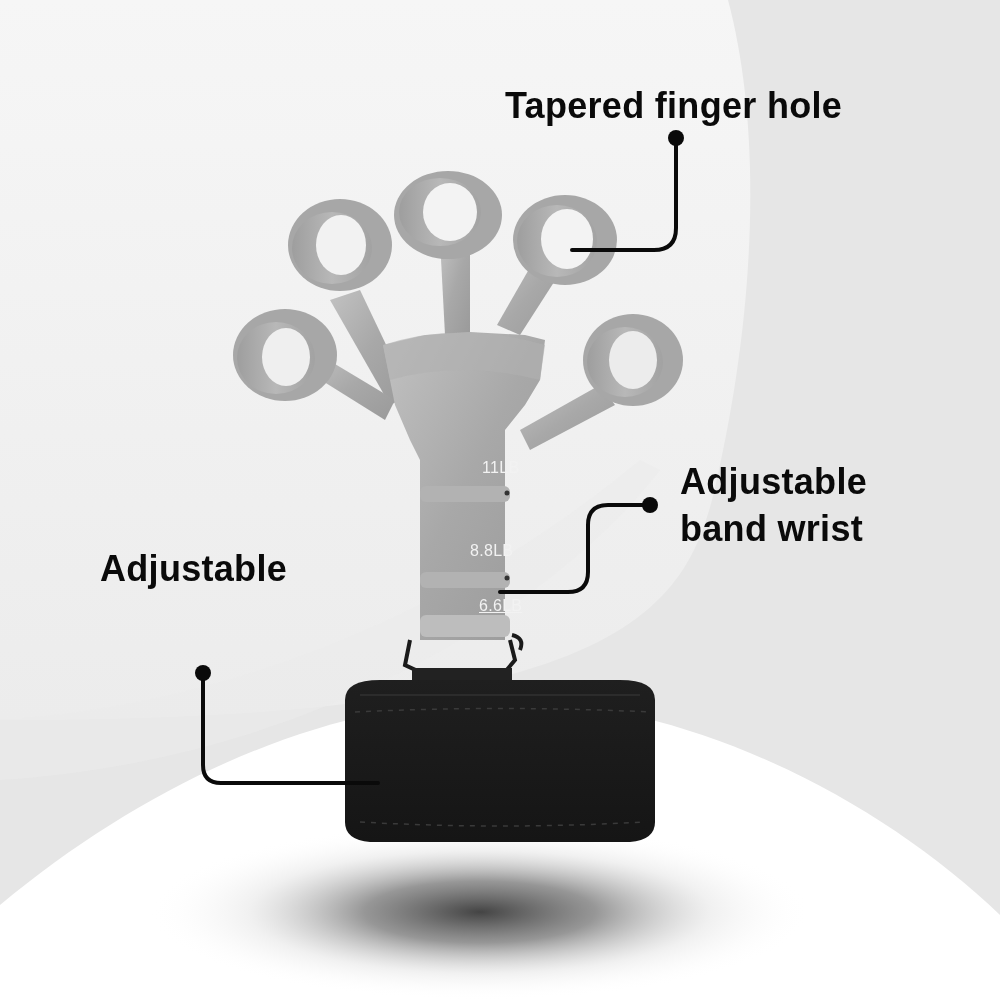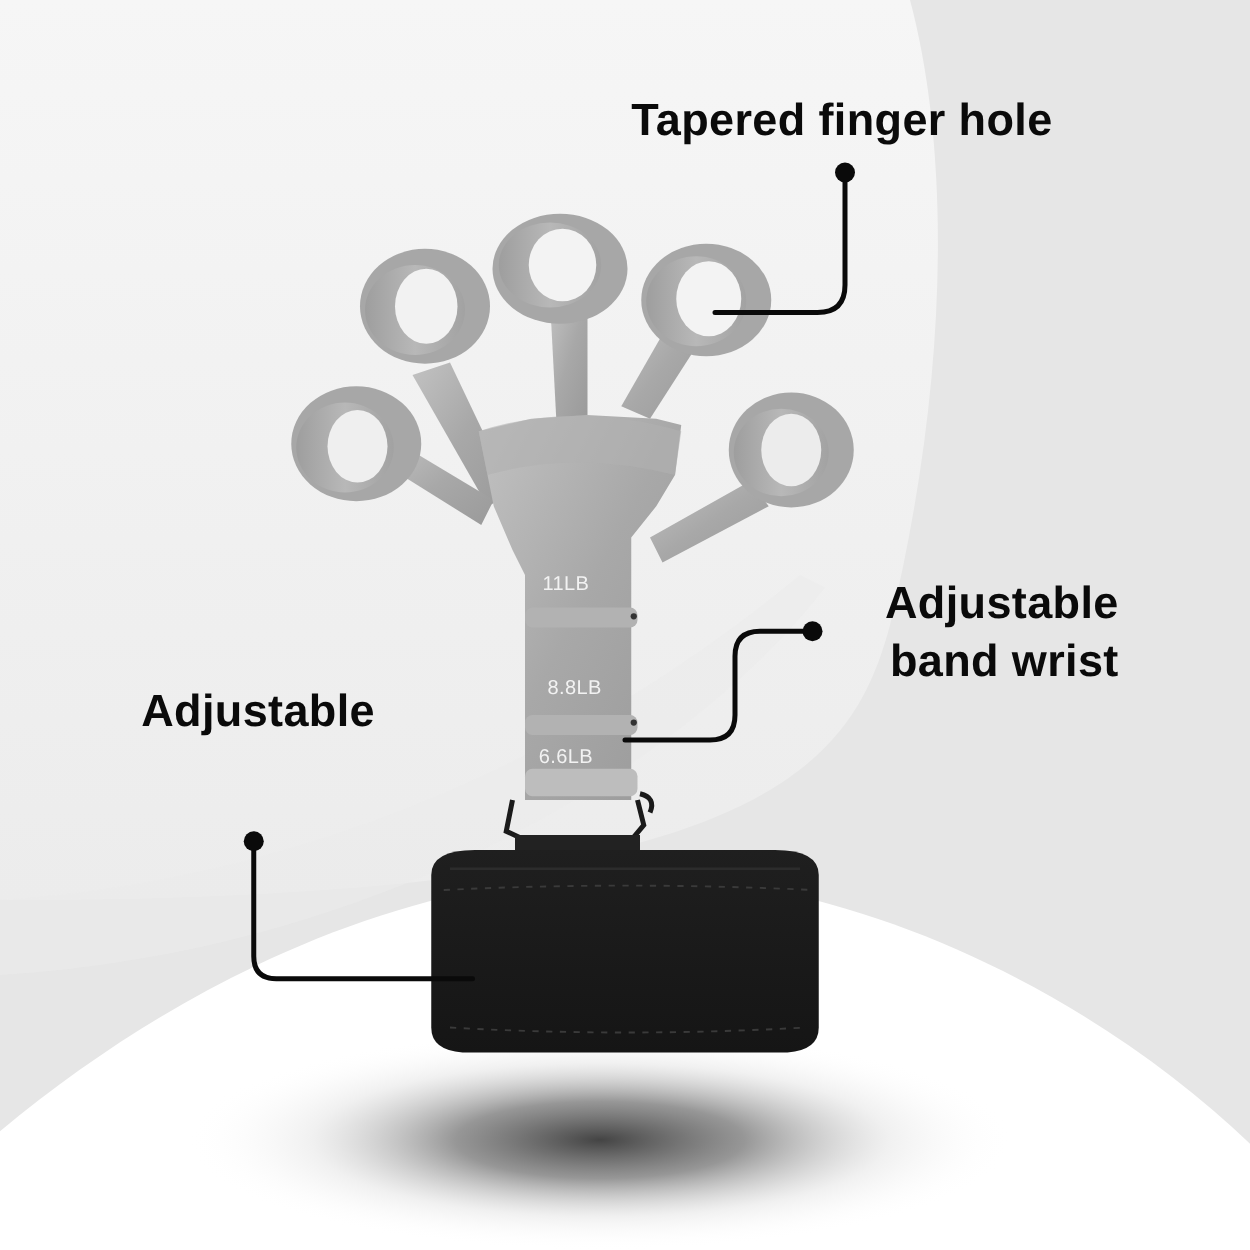--- a/index.html
+++ b/index.html
@@ -5,30 +5,31 @@
     html, body { margin: 0; padding: 0; }
     body {
       width: 1000px; height: 1000px; overflow: hidden; position: relative;
       background: #e6e6e6;
       font-family: "Liberation Sans", sans-serif;
     }
     .bg-layer { position: absolute; left: 0; top: 0; width: 1000px; height: 1000px; }
     .callout-text {
       position: absolute; color: #0a0a0a; font-weight: bold;
       font-size: 36px; line-height: 47px; letter-spacing: 0.3px;
-      text-align: right; white-space: nowrap;
+      text-align: left; white-space: nowrap;
     }
     .callout-text span { display: block; }
-    #label-finger { left: 505px; top: 72px; text-align: right; }
+    #label-finger { left: 505px; top: 82px; text-align: right; }
     #label-band { left: 680px; top: 458px; width: 215px; }
     #label-wrist { left: 100px; top: 545px; width: 200px; }
     .product { position: absolute; left: 0; top: 0; width: 1000px; height: 1000px; }
     .weight-label {
       position: absolute; color: #f2f2f2; font-size: 16px; font-family: "Liberation Sans", sans-serif;
       letter-spacing: 0.3px;
+      margin-left: 48px;
     }
   </style>
 </head>
 <body>
 
 <svg class="bg-layer" viewBox="0 0 1000 1000">
   <defs>
     <radialGradient id="shadowGrad" cx="50%" cy="50%" r="50%">
       <stop offset="0%" stop-color="#3a3a3a" stop-opacity="0.95"></stop>
       <stop offset="35%" stop-color="#6a6a6a" stop-opacity="0.7"></stop>
@@ -136,22 +137,22 @@
     <path d="M203 675 L 203 765 Q 203 783 221 783 L 378 783"></path>
   </g>
   <g fill="#0a0a0a">
     <circle cx="676" cy="138" r="8"></circle>
     <circle cx="650" cy="505" r="8"></circle>
     <circle cx="203" cy="673" r="8"></circle>
   </g>
 </svg>
 
 <div class="weight-label" style="left:434px;top:459px;">11LB</div>
-<div class="weight-label" style="left:438px;top:542px;">8.8LB</div>
-<div class="weight-label" style="left:431px;top:597px;">6.6LB</div>
+<div class="weight-label" style="left:422px;top:542px;">8.8LB</div>
+<div class="weight-label" style="left:431px;top:597px;text-decoration:underline;">6.6LB</div>
 
 <div class="callout-text" id="label-finger">
   <span>Tapered finger hole</span>
 </div>
 <div class="callout-text" id="label-band">
   <span>Adjustable</span>
   <span>band wrist</span>
 </div>
 <div class="callout-text" id="label-wrist">
   <span>Adjustable</span>

